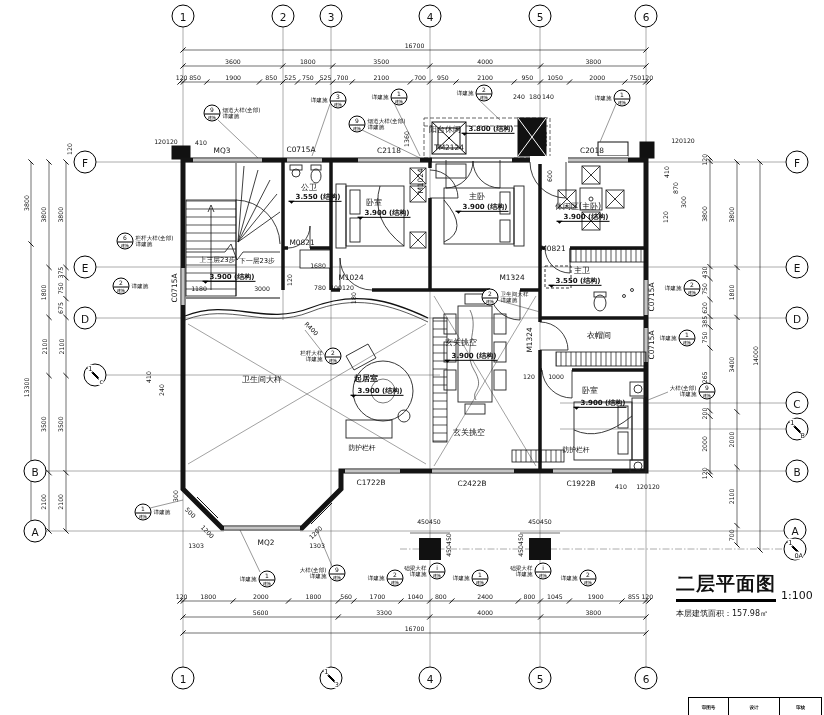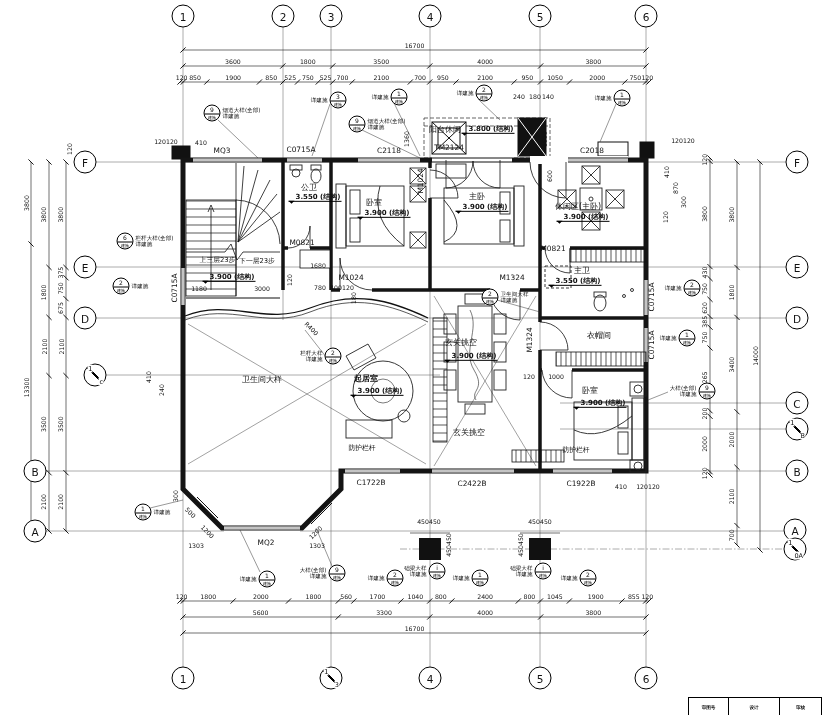--- a/index.html
+++ b/index.html
@@ -866,20 +866,24 @@
       </div>
       <div class="co" style="left: 588px; top: 578px;">
         <span class="con">2</span>
         <span class="cos">建施</span>
         <div class="col l">
           <div>详建施</div>
         </div>
       </div>
     </div>
 
+<div id="titleblock">
+  <span id="ptitle">二层平面图</span><span id="pscale">1:100</span>
+  <div id="parea">本层建筑面积：157.98㎡</div>
+</div>
 
 <table id="ttable">
   <tbody>
         <tr>
     <td style="width:40px">审图号</td>
     <td style="width:52px">设计</td>
     <td style="width:42px">审核</td>
   </tr>
 </tbody>
     </table>

